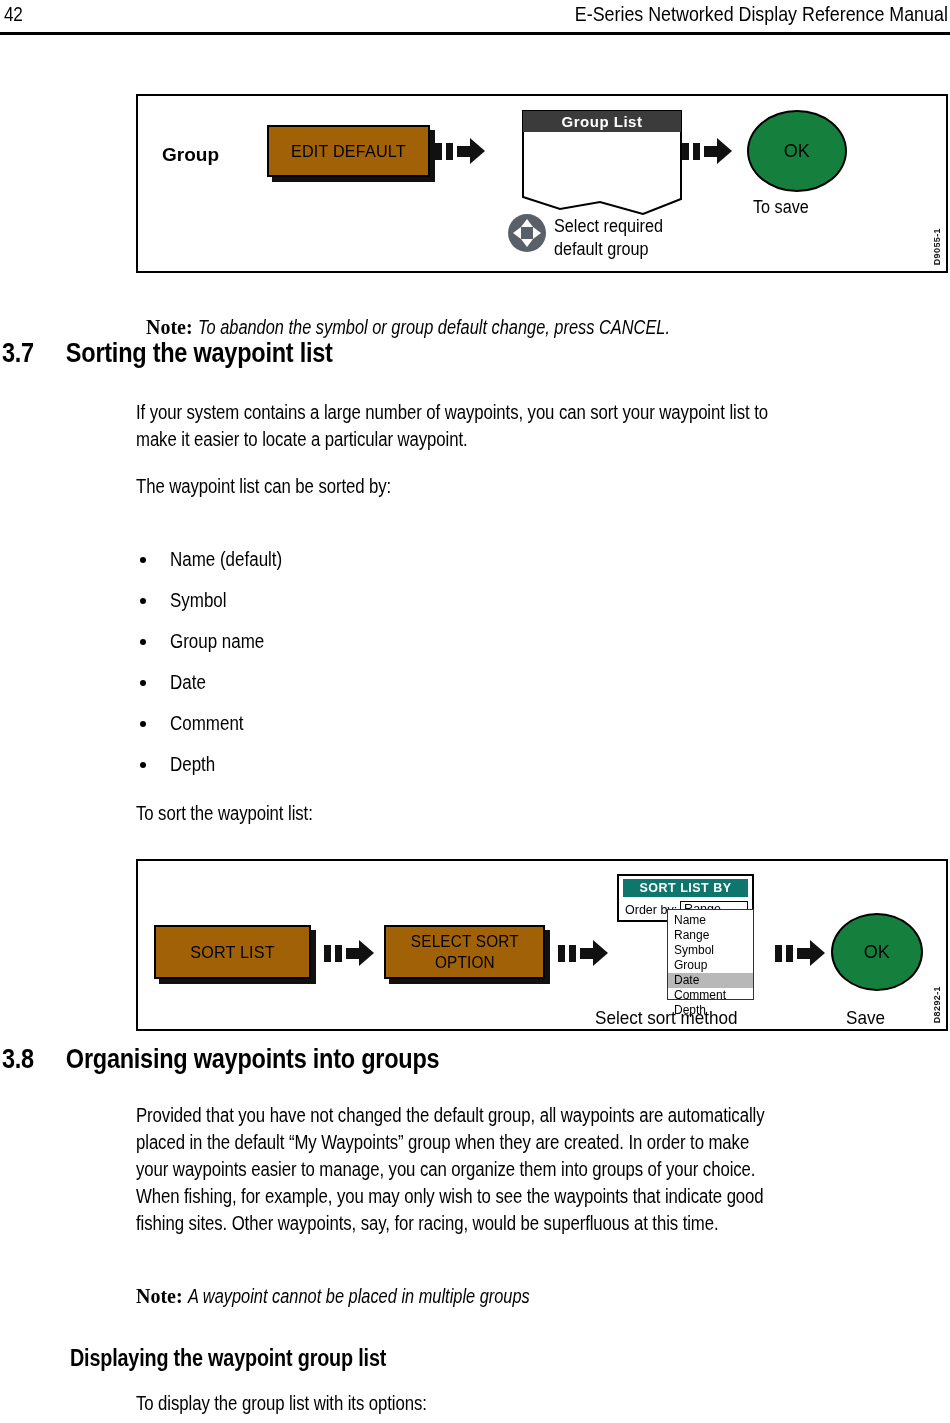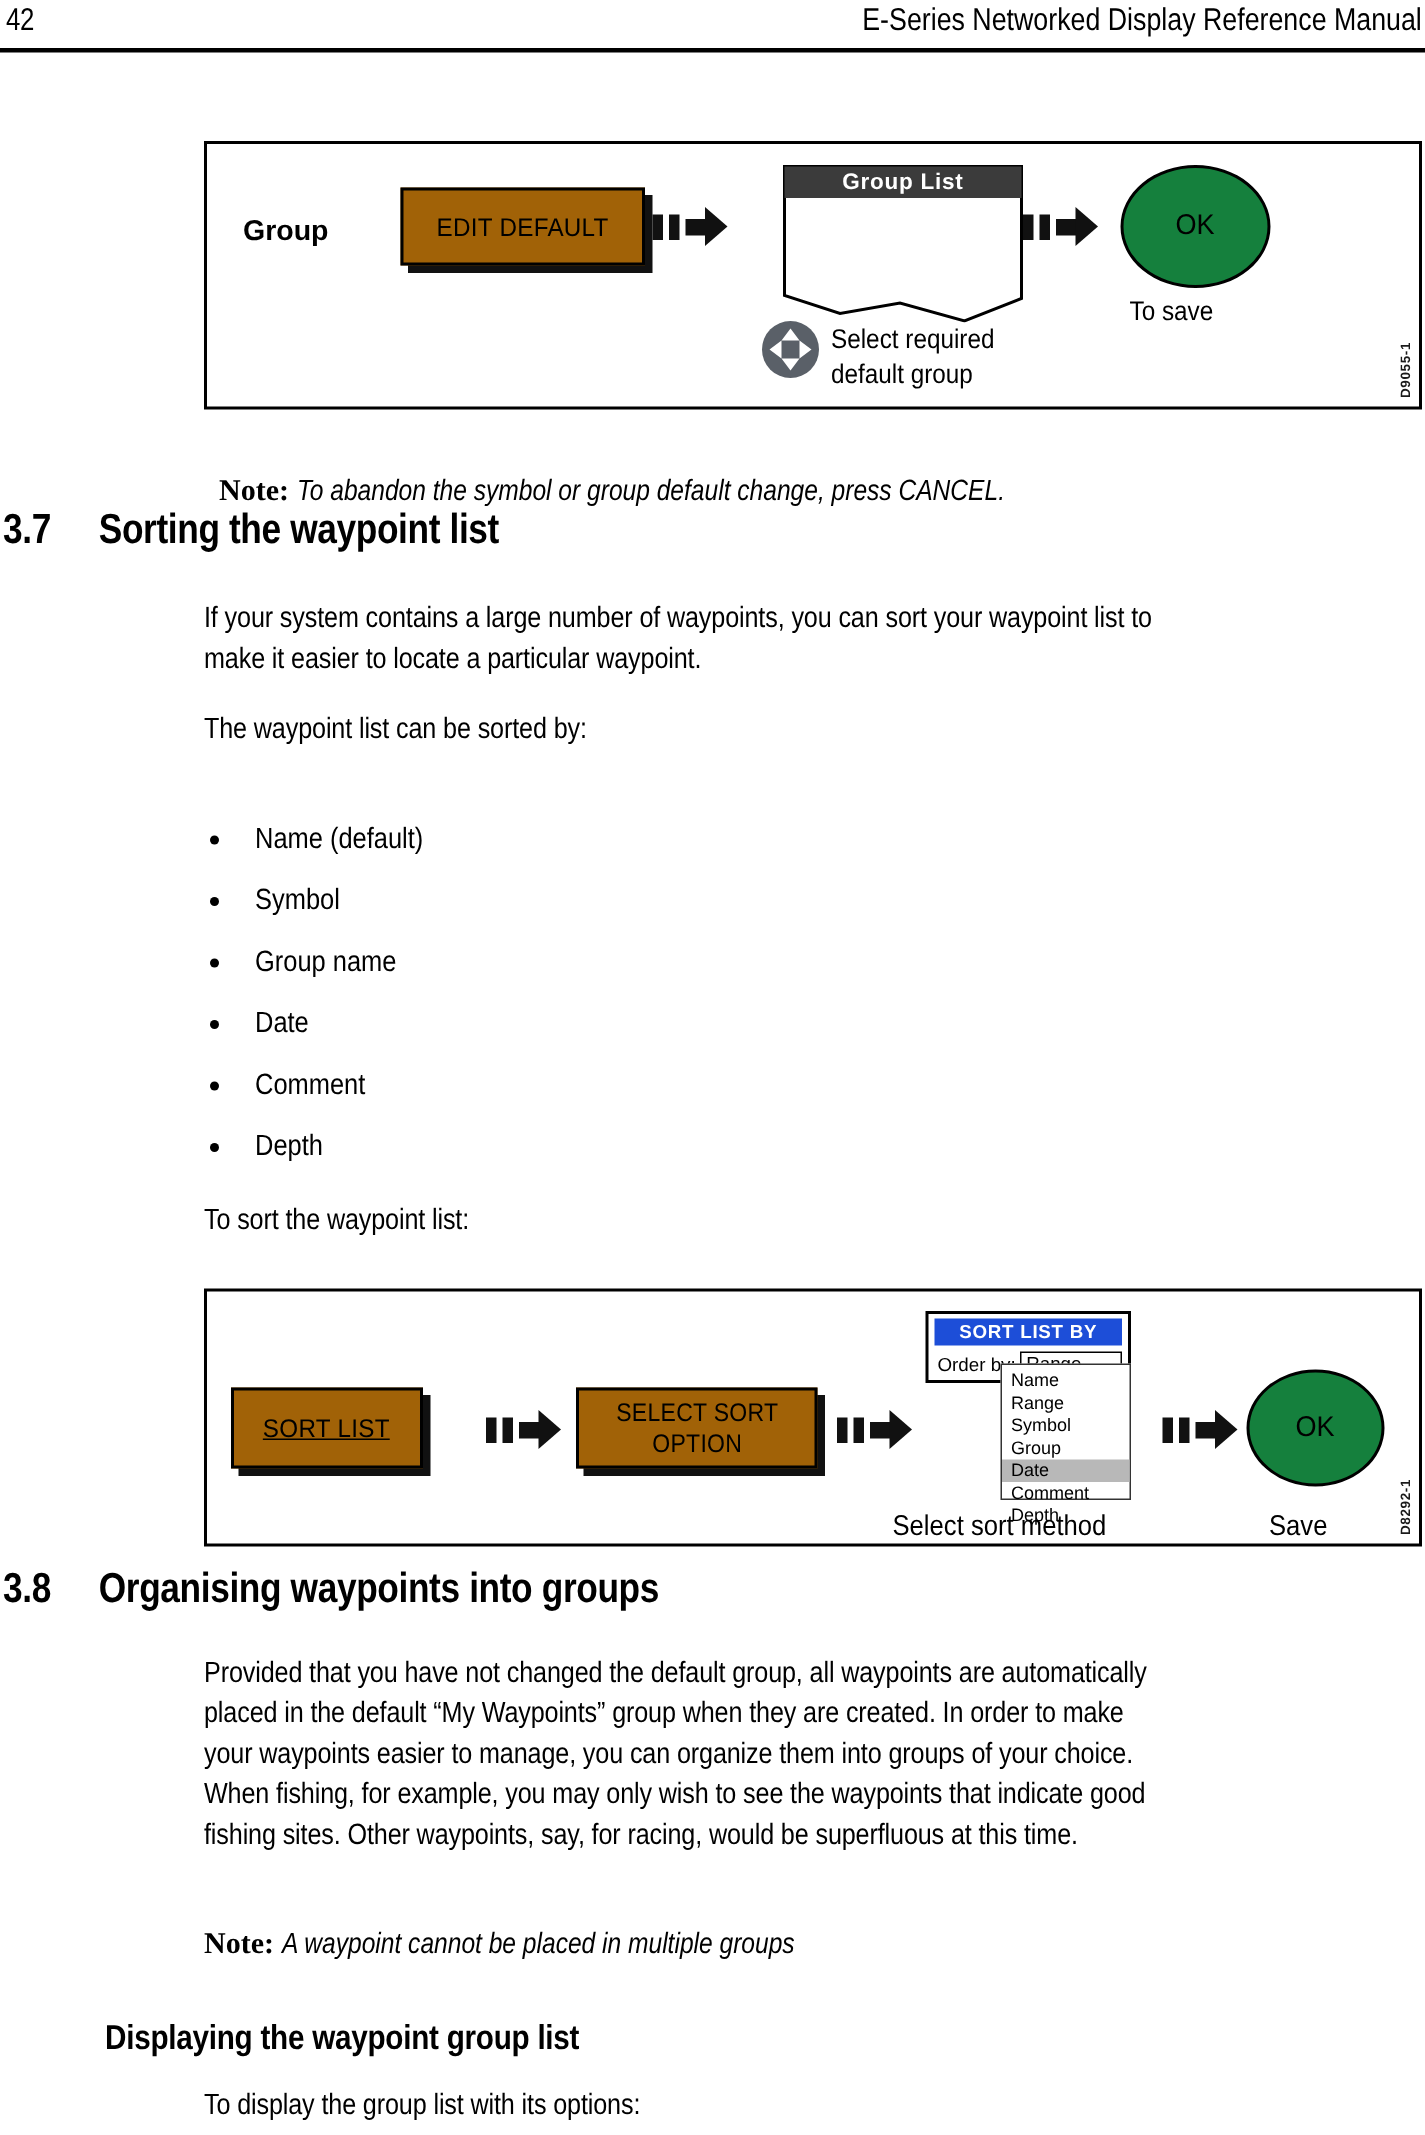--- a/index.html
+++ b/index.html
@@ -146,21 +146,21 @@
   }
   .dpad .rt {
     right: 5px; top: 13px;
     border-top: 6px solid transparent; border-bottom: 6px solid transparent;
     border-left: 8px solid #fff;
   }
 
   
   .sortdlg { position: absolute; border: 2px solid #000; background: #fff; }
   .sd-title {
-    height: 18px; background: #1d4ed8; color: #fff;
+    height: 18px; background: #0f766e; color: #fff;
     font-size: 12.5px; font-weight: 700; letter-spacing: 0.5px;
     display: flex; align-items: center; justify-content: center;
     margin: 3px 4px 0 4px;
   }
   .sd-row {
     display: flex; align-items: center;
     font-size: 12.5px; padding: 4px 0 0 6px;
   }
   .sd-row .lab { margin-right: 3px; }
   .sd-row .val {
@@ -257,21 +257,21 @@
     <li><span class="btxt">Group name</span></li>
     <li><span class="btxt">Date</span></li>
     <li><span class="btxt">Comment</span></li>
     <li><span class="btxt">Depth</span></li>
   </ul>
 
   <div class="body-txt" style="left:136px; top:800px;">To sort the waypoint list:</div>
 
   <div class="fig" style="left:136px; top:859px; width:812px; height:172px;">
 
-    <div class="skey" style="left:16px; top:64px; width:128px; height:54px;text-decoration:underline;">
+    <div class="skey" style="left:16px; top:64px; width:157px; height:54px;">
       <span>SORT LIST</span>
     </div>
 
     <div class="arrow" style="left:186px; top:79px;">
       <i></i>
         <i></i>
         <span class="tri-stem"></span>
         <span class="tri-head"></span>
     </div>
 

